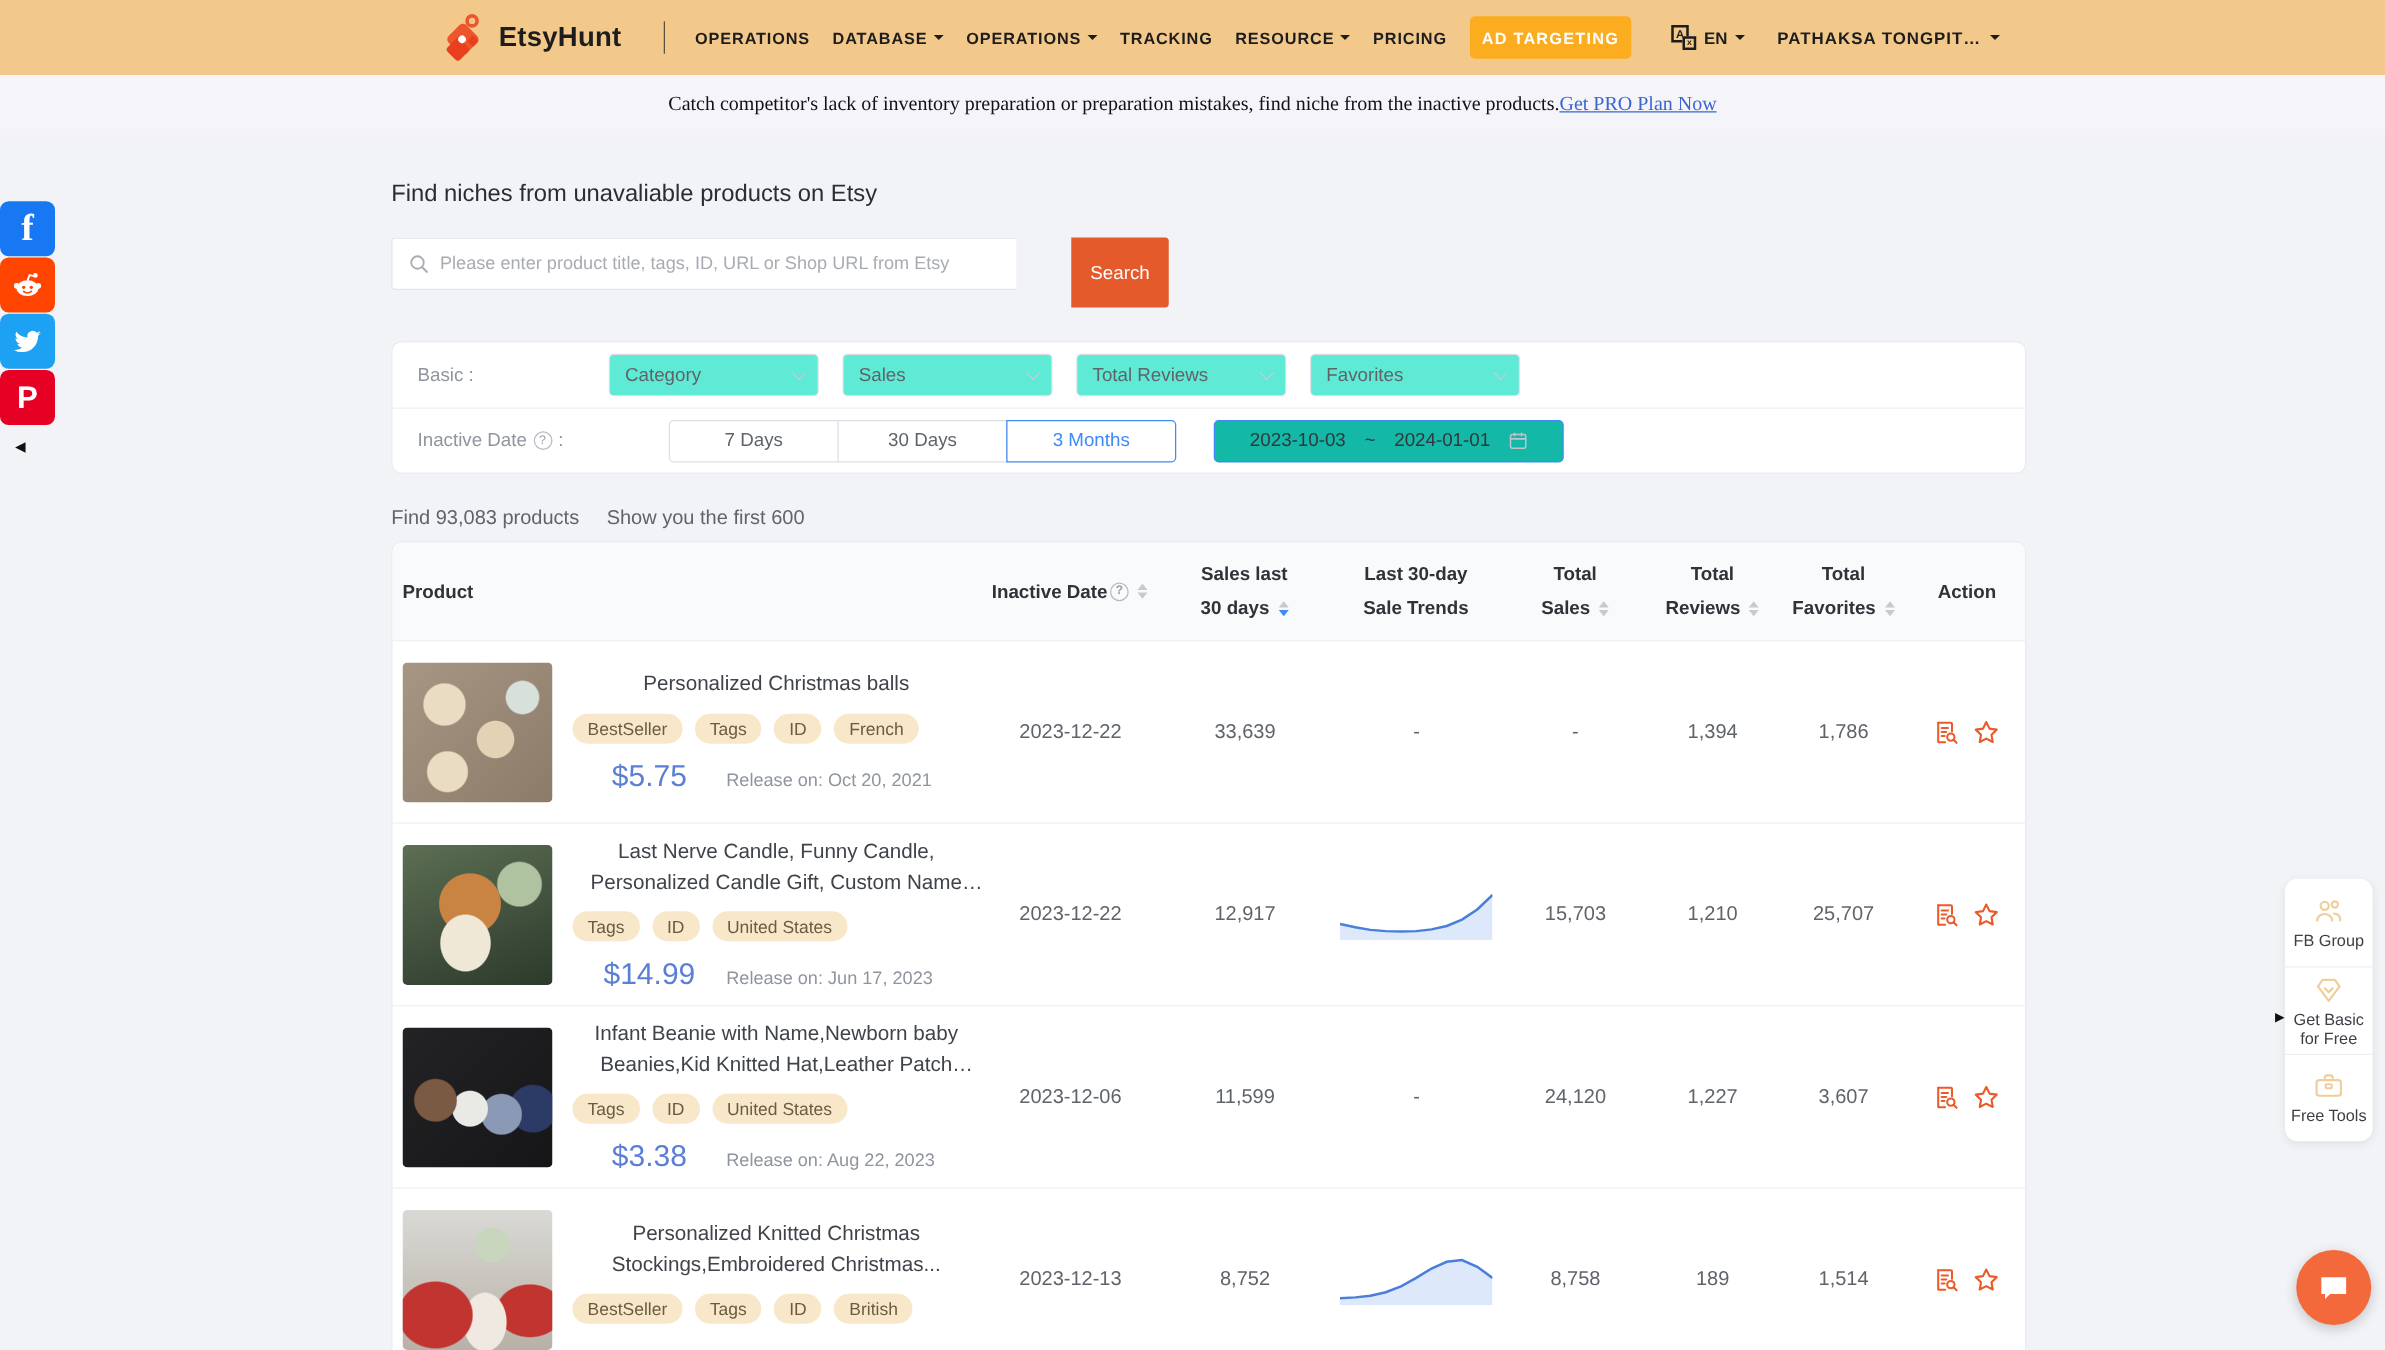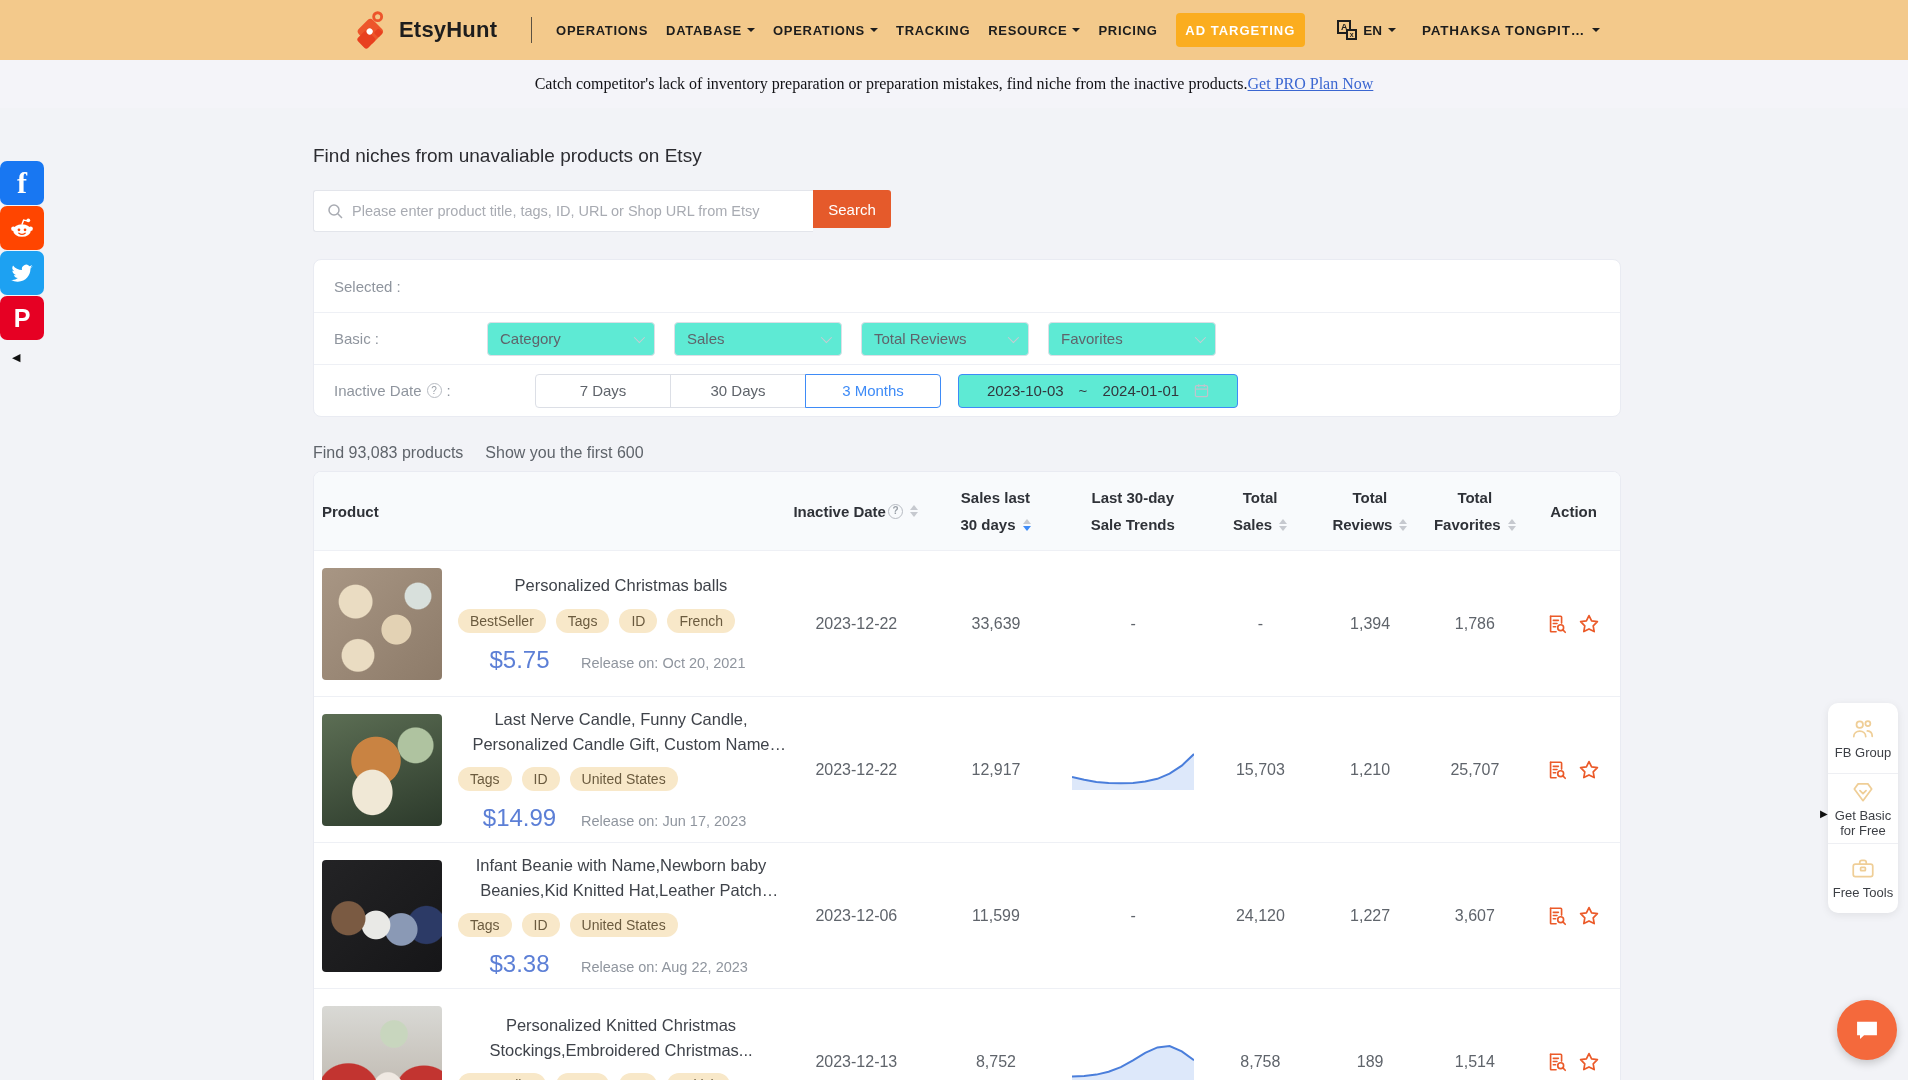--- a/index.html
+++ b/index.html
@@ -34,34 +34,34 @@
   .s-pi { background:#E60023; color:#fff; font-size:25px; font-weight:bold; }
   .rail-arrow { margin:10px 0 0 12px; font-size:11px; color:#111; cursor:pointer; }
 
   
   .content { width:1308px; margin-left:313px; }
   .page-title { margin-top:37px; font-size:19px; font-weight:500; color:#2c2c31; }
   .search-row { margin-top:23px; display:flex; }
   .search-box { width:500px; height:42px; background:#fff; border:1px solid #E3E5EB; border-right:none; border-radius:3px 0 0 3px; display:flex; align-items:center; gap:9px; padding:0 13px; }
   .search-box input { border:none; outline:none; flex:1; font-size:14.5px; color:#303133; font-family:"Liberation Sans", sans-serif; background:transparent; }
   .search-box input::placeholder { color:#A8ABB2; }
-  .search-btn { width:78px; height:38px; background:#E55A2B; color:#fff; border:none; border-radius:0 3px 3px 0; font-size:15px; cursor:pointer; font-family:"Liberation Sans", sans-serif; }
+  .search-btn { width:78px; height:56px; background:#E55A2B; color:#fff; border:none; border-radius:0 3px 3px 0; font-size:15px; cursor:pointer; font-family:"Liberation Sans", sans-serif;margin-left:44px; }
 
   .filter-card { margin-top:27px; background:#fff; border:1px solid #E9EBF2; border-radius:8px; }
   .filter-row { display:flex; align-items:center; padding:0 20px; min-height:52px; }
   .filter-row + .filter-row { border-top:1px solid #EEF0F5; }
   .filter-label { width:153px; flex-shrink:0; font-size:15px; color:#8F959E; display:flex; align-items:center; gap:5px; }
   .select { width:168px; height:34px; border:1px solid #DCDFE6; border-radius:4px; background:#5eead4; display:flex; align-items:center; justify-content:space-between; padding:0 12px; font-size:15px; color:#5F646B; margin-right:19px; cursor:pointer; }
   .chev { width:8px; height:8px; border-right:1.5px solid #C8CBD2; border-bottom:1.5px solid #C8CBD2; transform:rotate(45deg) translateY(-2px); }
   .seg { display:flex;padding-left:48px; }
   .seg-btn { min-width:136px; height:34px; background:#fff; border:1px solid #DCDFE6; display:flex; align-items:center; justify-content:center; font-size:15px; color:#5F646B; margin-left:-1px; cursor:pointer; position:relative; }
   .seg-btn:first-child { border-radius:4px 0 0 4px; margin-left:0; }
   .seg-btn:last-child { border-radius:0 4px 4px 0; }
   .seg-btn.active { color:#3E8BF7; border-color:#3E8BF7; z-index:2; }
-  .date-range { margin-left:17px; width:280px; height:34px; border:1px solid #3E8BF7; border-radius:4px; background:#5eead4; display:flex; align-items:center; justify-content:center; gap:15px; font-size:15px; color:#33373D; cursor:pointer; }
+  .date-range { margin-left:30px; width:280px; height:34px; border:1px solid #3E8BF7; border-radius:4px; background:#14b8a6; display:flex; align-items:center; justify-content:center; gap:15px; font-size:15px; color:#33373D; cursor:pointer; }
   .q-icon { width:15px; height:15px; border:1px solid #B7BBC2; border-radius:50%; color:#9AA0A8; font-size:10px; display:inline-flex; align-items:center; justify-content:center; flex-shrink:0; }
 
   .results-row { margin:27px 0 9px; display:flex; gap:22px; font-size:16px; color:#5F646B; }
 
   
   .table-card { background:#fff; border:1px solid #E9EBF2; border-radius:8px; overflow:hidden; }
   .thead { display:flex; align-items:center; background:#F8FAFC; height:79px; border-bottom:1px solid #EEF0F5; }
   .th { font-size:15px; font-weight:bold; color:#2F3238; text-align:center; line-height:1.8; }
   .line2 { display:flex; align-items:center; justify-content:center; gap:2px; }
   .c-prod { width:470px; text-align:left; padding-left:8px; }
@@ -196,23 +196,20 @@
           <circle cx="7" cy="7" r="5" fill="none" stroke="#A8ABB2" stroke-width="1.5"></circle>
           <line x1="10.8" y1="10.8" x2="15" y2="15" stroke="#A8ABB2" stroke-width="1.5"></line>
         </svg>
       <input type="text" placeholder="Please enter product title, tags, ID, URL or Shop URL from Etsy" style="">
     </div>
     <button class="search-btn">Search</button>
   </div>
 
   <div class="filter-card">
     <div class="filter-row">
-      <div class="filter-label">Selected :</div>
-    </div>
-    <div class="filter-row">
       <div class="filter-label">Basic :</div>
       <div class="select">
           <span>Category</span>
           <span class="chev"></span>
         </div>
       <div class="select">
           <span>Sales</span>
           <span class="chev"></span>
         </div>
       <div class="select">

